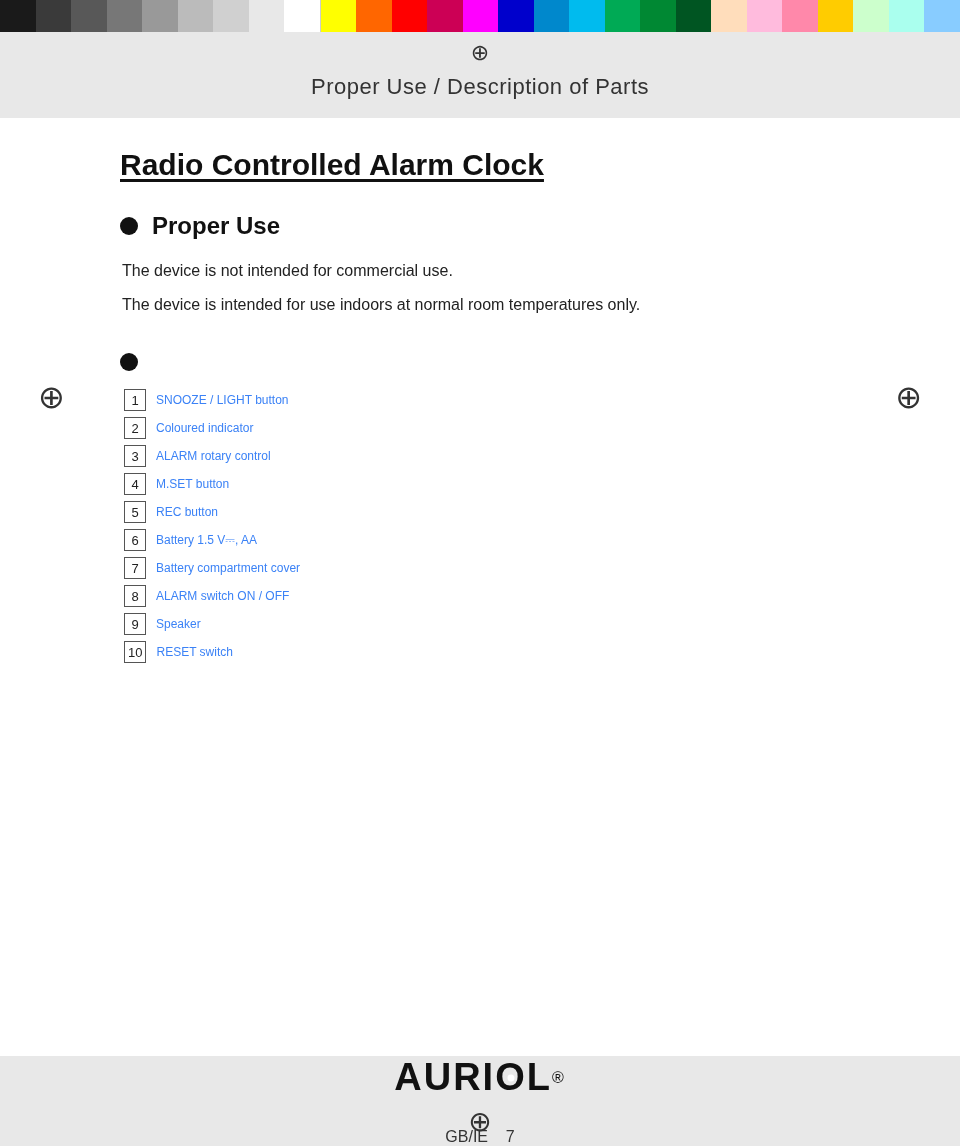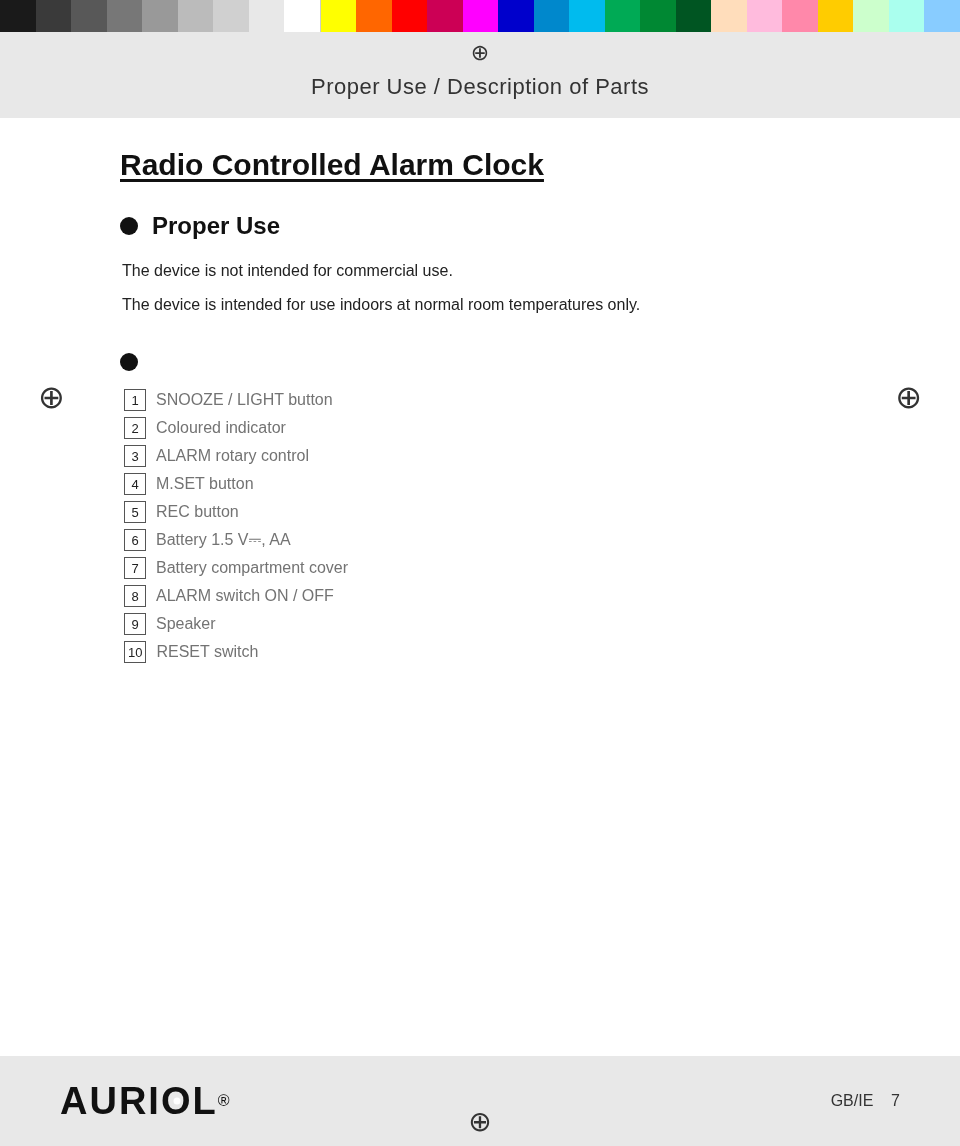--- a/index.html
+++ b/index.html
@@ -129,36 +129,37 @@
       min-width: 22px;
       height: 22px;
       border: 1.5px solid #555;
       font-size: 13px;
       font-weight: normal;
       color: #222;
       flex-shrink: 0;
       padding: 0 3px;
     }
     .part-label {
-      font-size: 16px;
-      color: #737373;
+      font-size: 12px;
+      color: #3b82f6;
     }
 
     
     .footer {
       position: absolute;
       bottom: 0;
       left: 0;
       right: 0;
       height: 90px;
       background: #e8e8e8;
       display: flex;
       align-items: center;
       justify-content: space-between;
       padding: 0 60px;
+      flex-direction: column;
     }
     .brand-logo {
       font-size: 38px;
       font-weight: 900;
       color: #111;
       letter-spacing: 2px;
       font-family: Arial Black, Arial, sans-serif;
     }
     .footer-info {
       font-size: 16px;

